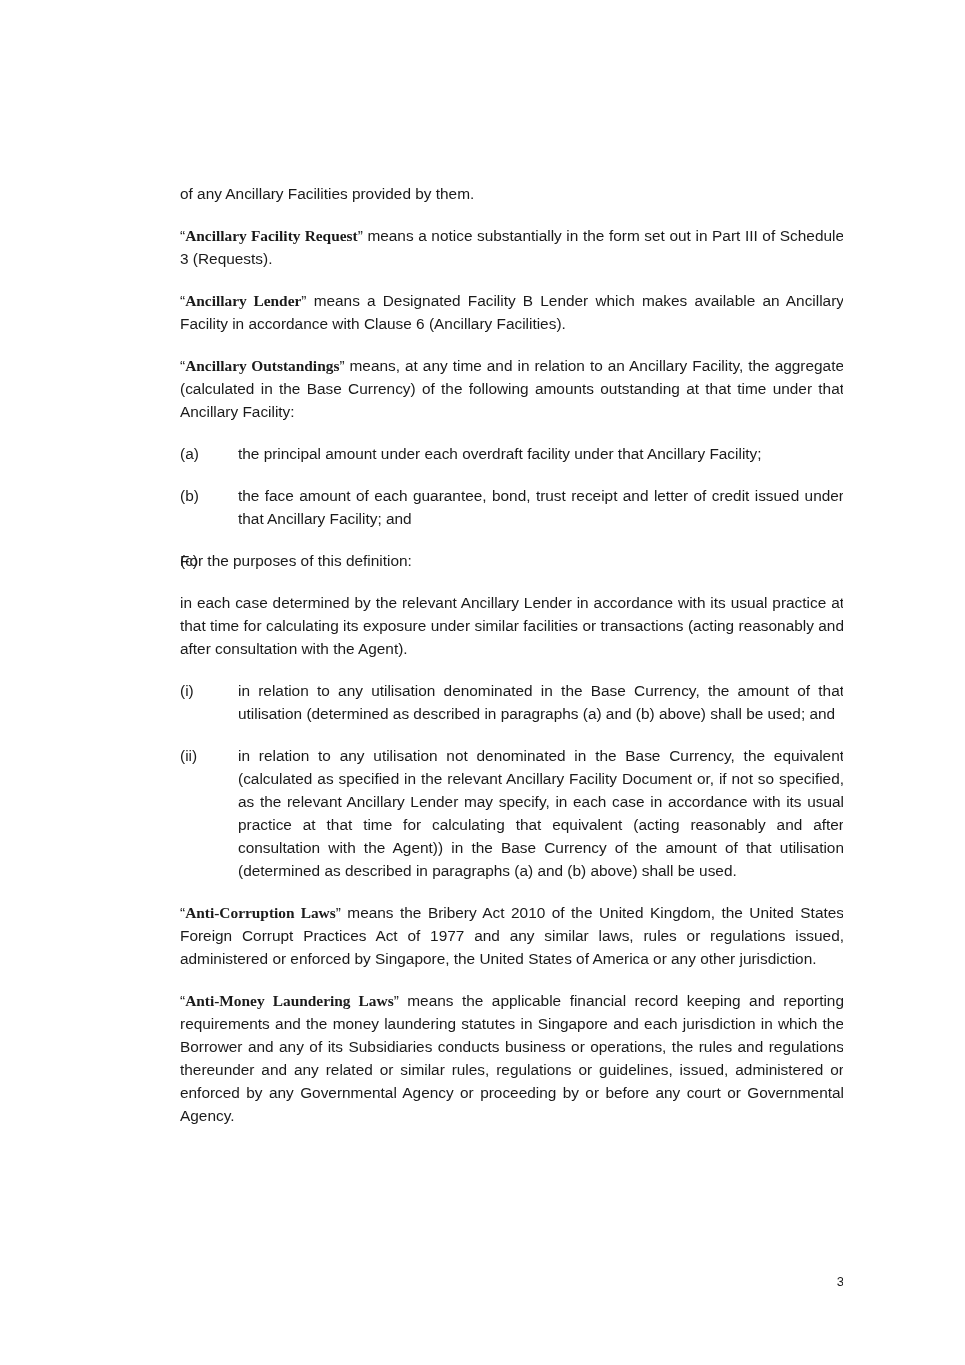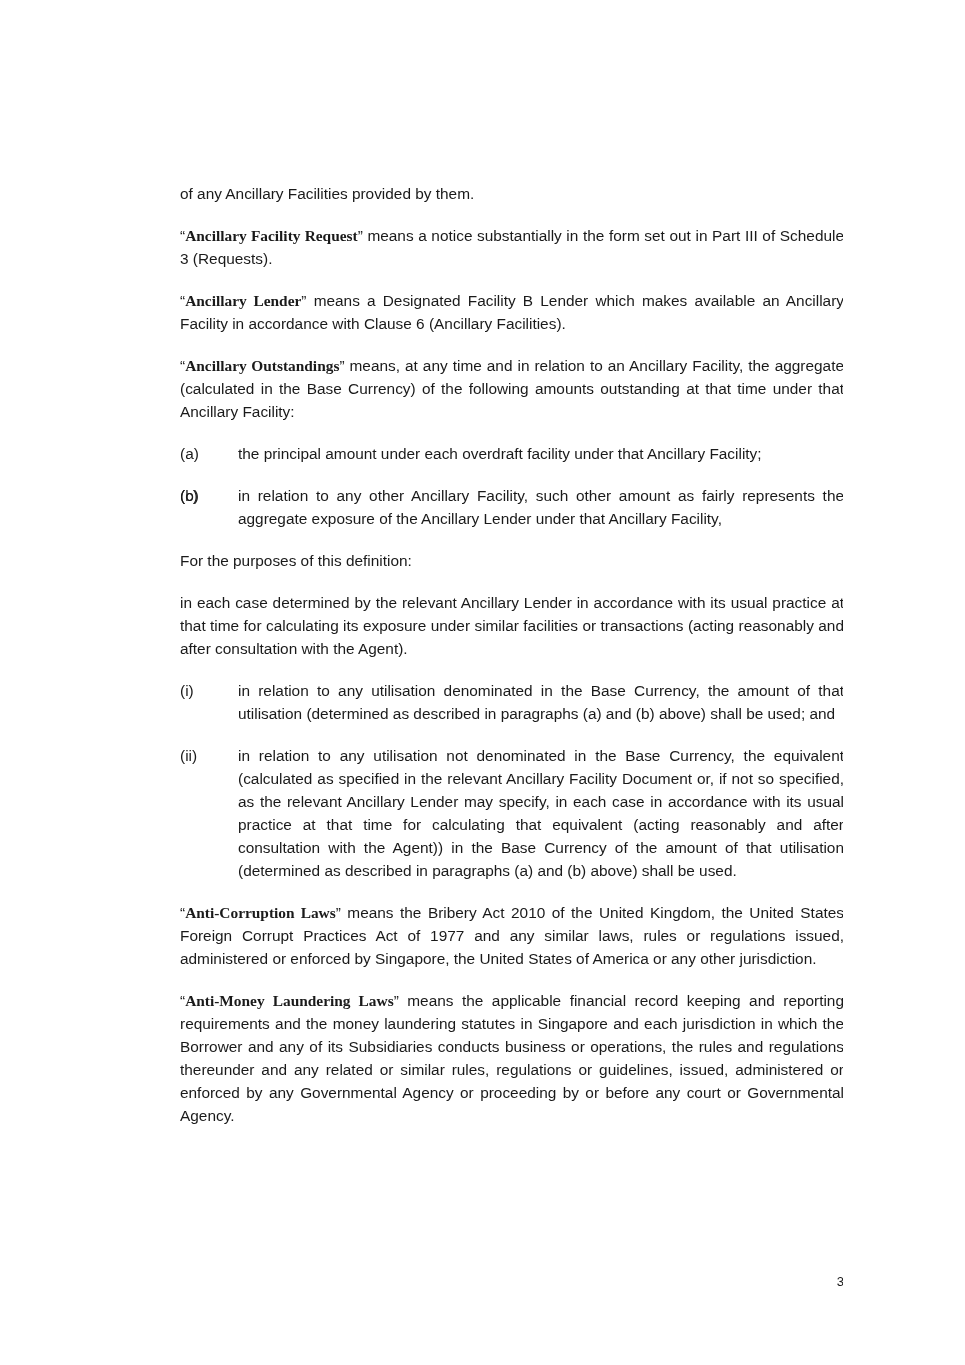--- a/index.html
+++ b/index.html
@@ -56,22 +56,22 @@
 </head>
 <body>
 
 <div class="page">
   <div class="content">
       <div class="block paragraph"><span class="run">of any Ancillary Facilities provided by them.</span></div>
       <div class="block paragraph"><span class="run">“</span><span class="run bold">Ancillary Facility Request</span><span class="run">” means a notice substantially in the form set out in Part III of Schedule 3 (</span><span class="run italic">Requests</span><span class="run">).</span></div>
       <div class="block paragraph"><span class="run">“</span><span class="run bold">Ancillary Lender</span><span class="run">” means a Designated Facility B Lender which makes available an Ancillary Facility in accordance with Clause 6 (</span><span class="run italic">Ancillary Facilities</span><span class="run">).</span></div>
       <div class="block paragraph"><span class="run">“</span><span class="run bold">Ancillary Outstandings</span><span class="run">” means, at any time and in relation to an Ancillary Facility, the aggregate (calculated in the Base Currency) of the following amounts outstanding at that time under that Ancillary Facility:</span></div>
       <div class="block list-item"><span class="list-label">(a)</span><span class="run">the principal amount under each overdraft facility under that Ancillary Facility;</span></div>
-      <div class="block list-item"><span class="list-label">(b)</span></div>
-      <div class="block list-item"><span class="list-label">(c)</span><span class="run">in relation to any other Ancillary Facility, such other amount as fairly represents the aggregate exposure of the Ancillary Lender under that Ancillary Facility,</span></div>
+      <div class="block list-item"><span class="list-label">(b)</span><span class="run">the face amount of each guarantee, bond, trust receipt and letter of credit issued under that Ancillary Facility; and</span></div>
+      <div class="block list-item"><span class="list-label">(c)</span></div>
       <div class="block paragraph"><span class="run">For the purposes of this definition:</span></div>
       <div class="block paragraph"><span class="run">in each case determined by the relevant Ancillary Lender in accordance with its usual practice at that time for calculating its exposure under similar facilities or transactions (acting reasonably and after consultation with the Agent).</span></div>
       <div class="block list-item"><span class="list-label">(i)</span><span class="run">in relation to any utilisation denominated in the Base Currency, the amount of that utilisation (determined as described in paragraphs (a) and (b) above) shall be used; and</span></div>
       <div class="block list-item"><span class="list-label">(ii)</span><span class="run">in relation to any utilisation not denominated in the Base Currency, the equivalent (calculated as specified in the relevant Ancillary Facility Document or, if not so specified, as the relevant Ancillary Lender may specify, in each case in accordance with its usual practice at that time for calculating that equivalent (acting reasonably and after consultation with the Agent)) in the Base Currency of the amount of that utilisation (determined as described in paragraphs (a) and (b) above) shall be used.</span></div>
       <div class="block paragraph"><span class="run">“</span><span class="run bold">Anti-Corruption Laws</span><span class="run">” means the Bribery Act 2010 of the United Kingdom, the United States Foreign Corrupt Practices Act of 1977 and any similar laws, rules or regulations issued, administered or enforced by Singapore, the United States of America or any other jurisdiction.</span></div>
       <div class="block paragraph"><span class="run">“</span><span class="run bold">Anti-Money Laundering Laws</span><span class="run">” means the applicable financial record keeping and reporting requirements and the money laundering statutes in Singapore and each jurisdiction in which the Borrower and any of its Subsidiaries conducts business or operations, the rules and regulations thereunder and any related or similar rules, regulations or guidelines, issued, administered or enforced by any Governmental Agency or proceeding by or before any court or Governmental Agency.</span></div>
     </div>
   <div class="page-number">3</div>
 </div>
 

